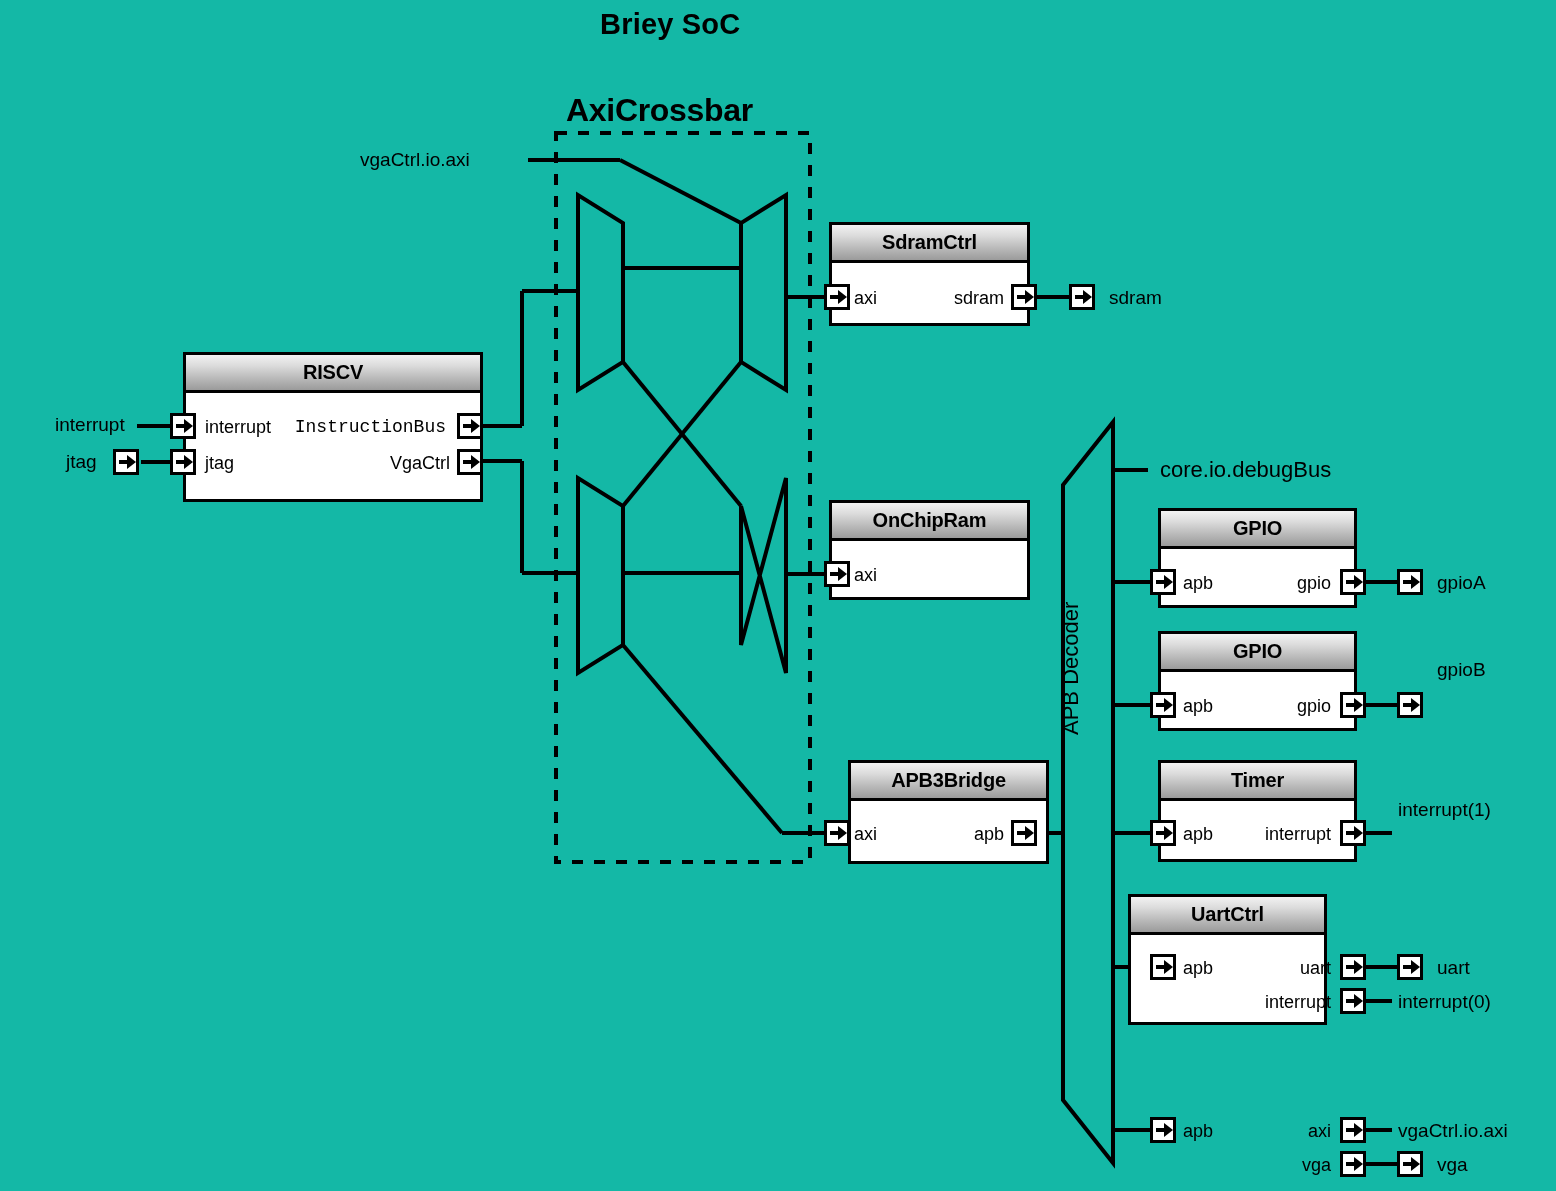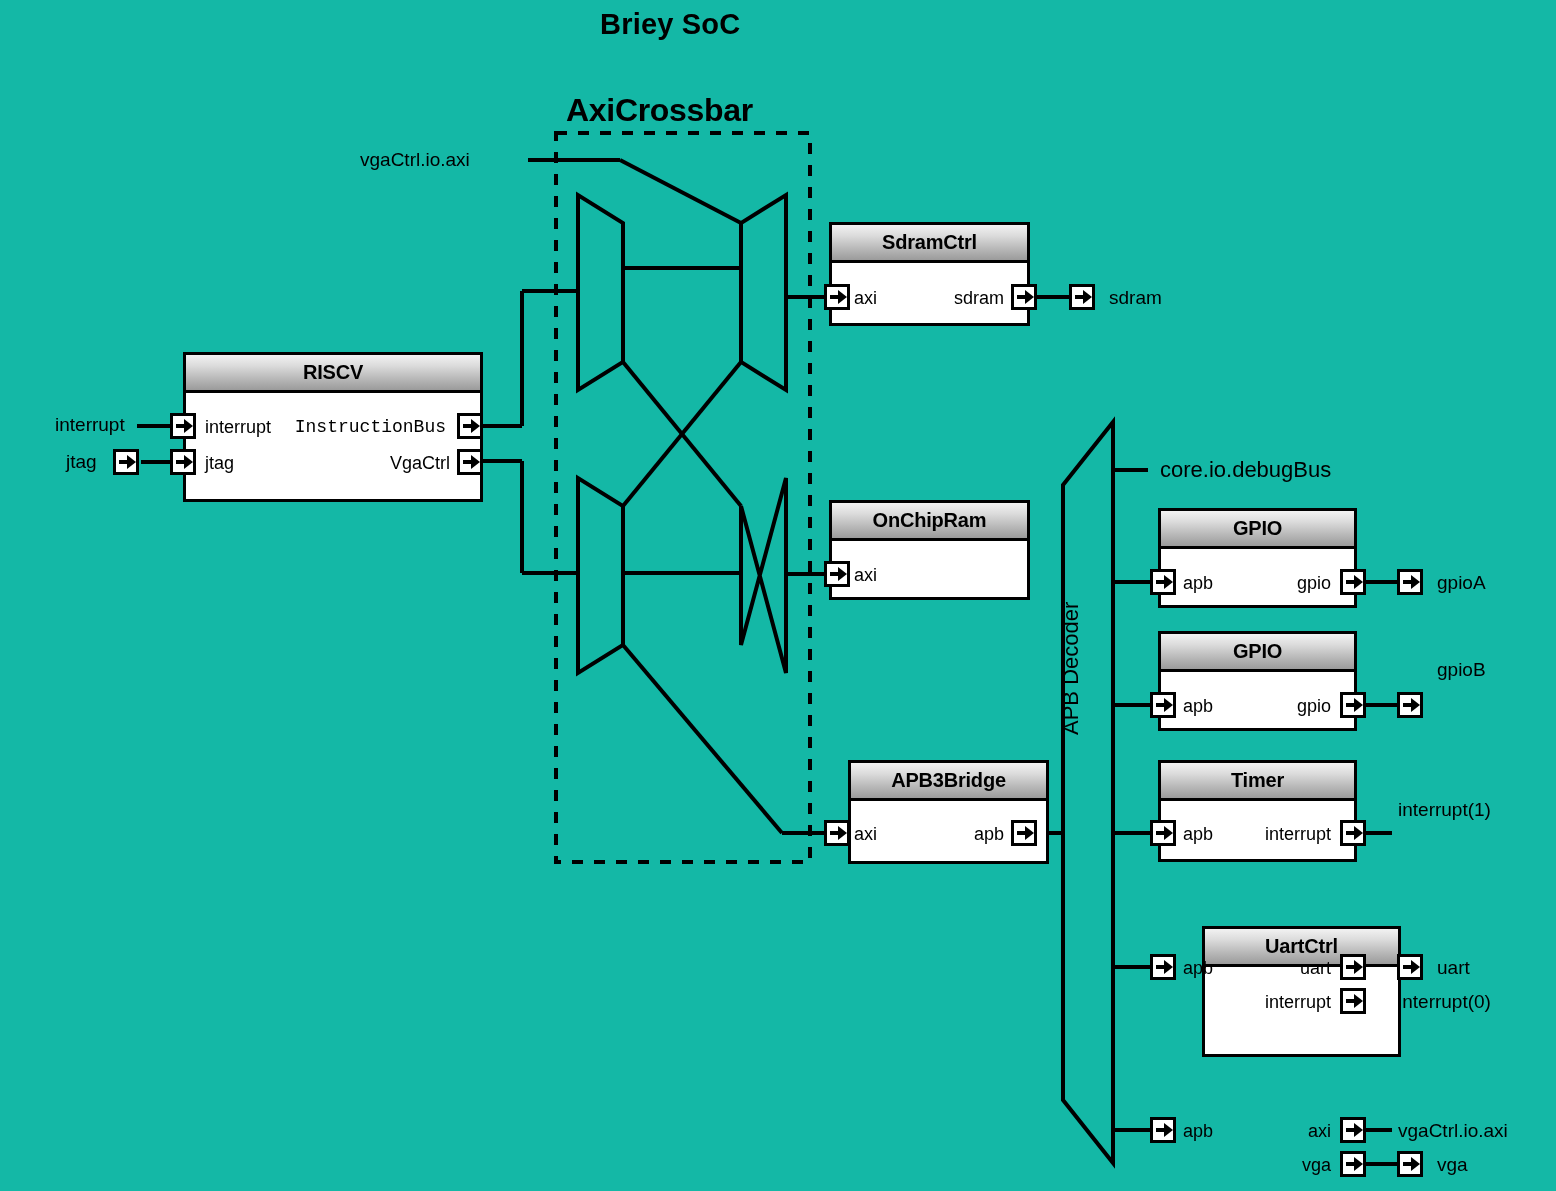--- a/index.html
+++ b/index.html
@@ -254,21 +254,21 @@
       <span>Timer</span>
     </div>
     <div class="bbody"></div>
   </div>
   <div class="ptext l" style="left:1183px;top:825px;">apb</div>
   <div class="ptext r" style="left:1160px;top:825px;width:171px;">interrupt</div>
   <div class="port" style="left:1150px;top:820px;"></div>
   <div class="port" style="left:1340px;top:820px;"></div>
   <div class="flabel" style="left:1398px;top:800px;">interrupt(1)</div>
 
-  <div class="block" style="left:1202px;top:894px;width:199px;height:131px;margin-top:32px;">
+  <div class="block" style="left:1128px;top:894px;width:199px;height:131px;">
     <div class="bhead">
       <span>UartCtrl</span>
     </div>
     <div class="bbody"></div>
   </div>
   <div class="ptext l" style="left:1183px;top:959px;">apb</div>
   <div class="ptext r" style="left:1160px;top:959px;width:171px;">uart</div>
   <div class="ptext r" style="left:1160px;top:993px;width:171px;">interrupt</div>
   <div class="port" style="left:1150px;top:954px;"></div>
   <div class="port" style="left:1340px;top:954px;"></div>

